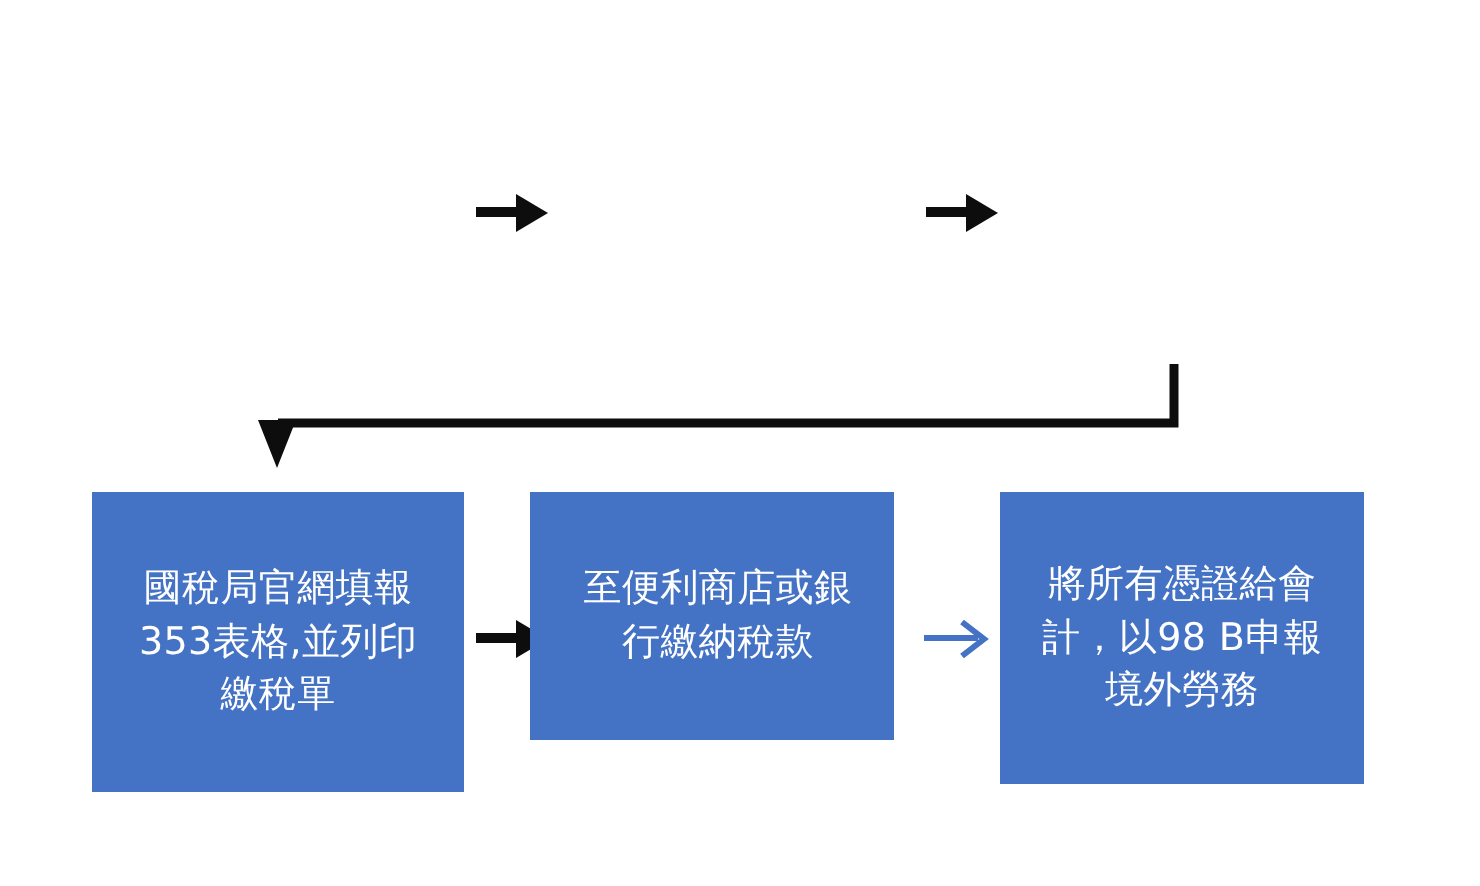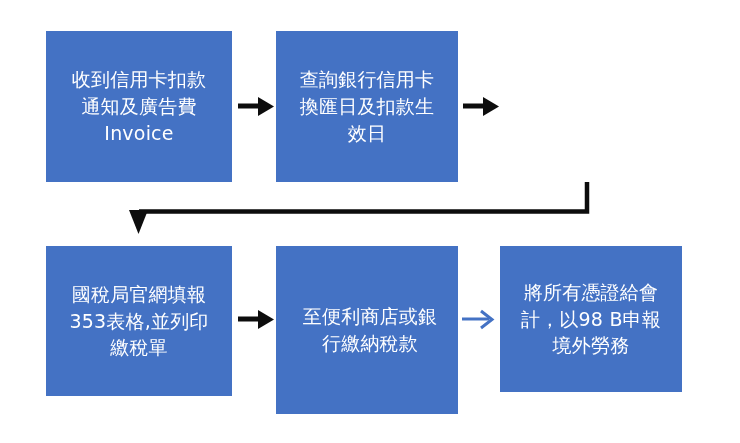--- a/index.html
+++ b/index.html
@@ -37,21 +37,21 @@
     white-space: pre-line;
     display: block;
     width: 100%;
   }
   
   #node-1 { left: 46px;  top: 31px;  width: 186px; height: 151px; }
   #node-2 { left: 276px; top: 31px;  width: 182px; height: 151px; }
   #node-3 { left: 500px; top: 31px;  width: 182px; height: 151px; }
   
   #node-4 { left: 46px;  top: 246px; width: 186px; height: 150px; }
-  #node-5 { left: 276px; top: 246px; width: 182px; height: 168px; padding-left: 12px; }
+  #node-5 { left: 265px; top: 246px; width: 182px; height: 124px; padding-left: 12px; }
   #node-6 { left: 500px; top: 246px; width: 182px; height: 146px; }
 
   #node-1 .node-label { font-size: 19px; }
   #node-3 .node-label { font-size: 19px; }
   #node-5 .node-label { font-size: 19px; }
 
   
   #connectors {
     position: absolute;
     left: 0;
@@ -87,31 +87,21 @@
       <line x1="238" y1="319" x2="262" y2="319" stroke="#0d0d0d" stroke-width="5"></line>
       <polygon points="258,310 274,319.5 258,329" fill="#0d0d0d"></polygon>
     </g>
 
     <g>
       <line x1="462" y1="319" x2="489" y2="319" stroke="#4472C4" stroke-width="3"></line>
       <polyline points="481,311 492,319.5 481,328" stroke="#4472C4" stroke-width="3" fill="none" stroke-linecap="butt" stroke-linejoin="miter"></polyline>
     </g>
   </svg>
 
-  <div class="node" id="node-1">
-    <span class="node-label">收到信用卡扣款
-通知及廣告費
-Invoice</span>
-  </div>
 
-  <div class="node" id="node-2">
-    <span class="node-label">查詢銀行信用卡
-換匯日及扣款生
-效日</span>
-  </div>
 
 
   <div class="node" id="node-4">
     <span class="node-label">國稅局官網填報
 353表格,並列印
 繳稅單</span>
   </div>
 
   <div class="node" id="node-5">
     <span class="node-label">至便利商店或銀

